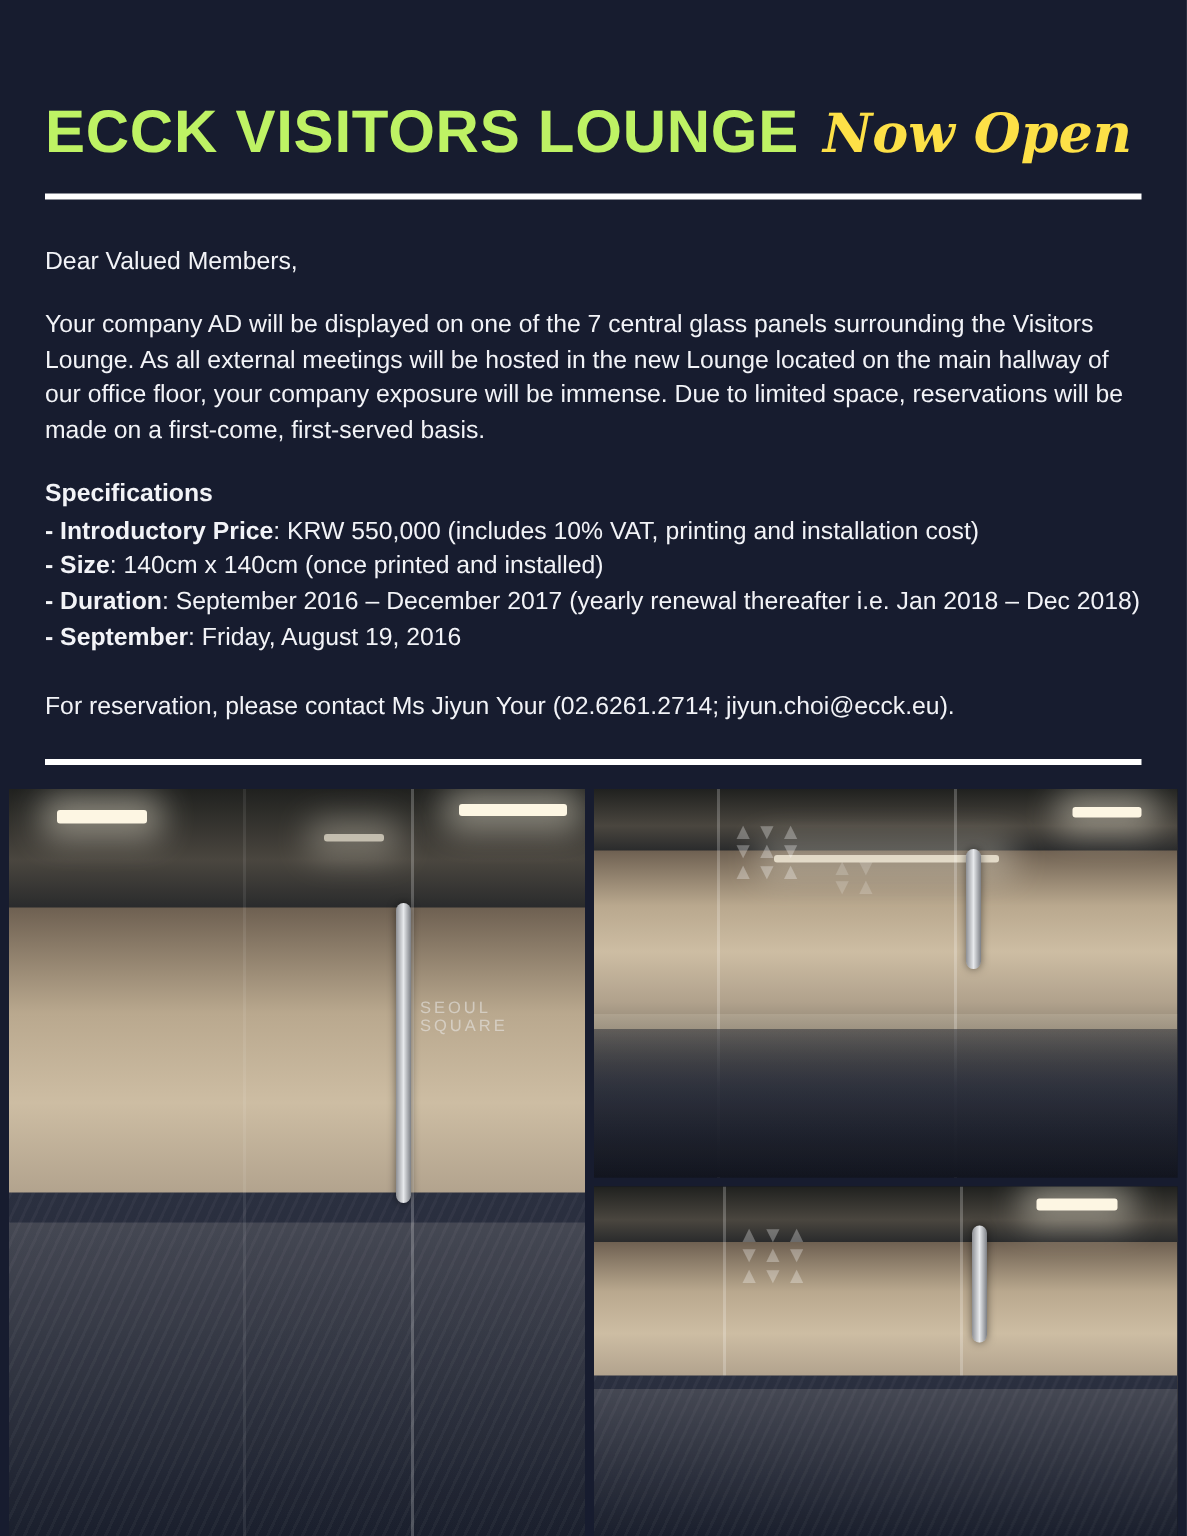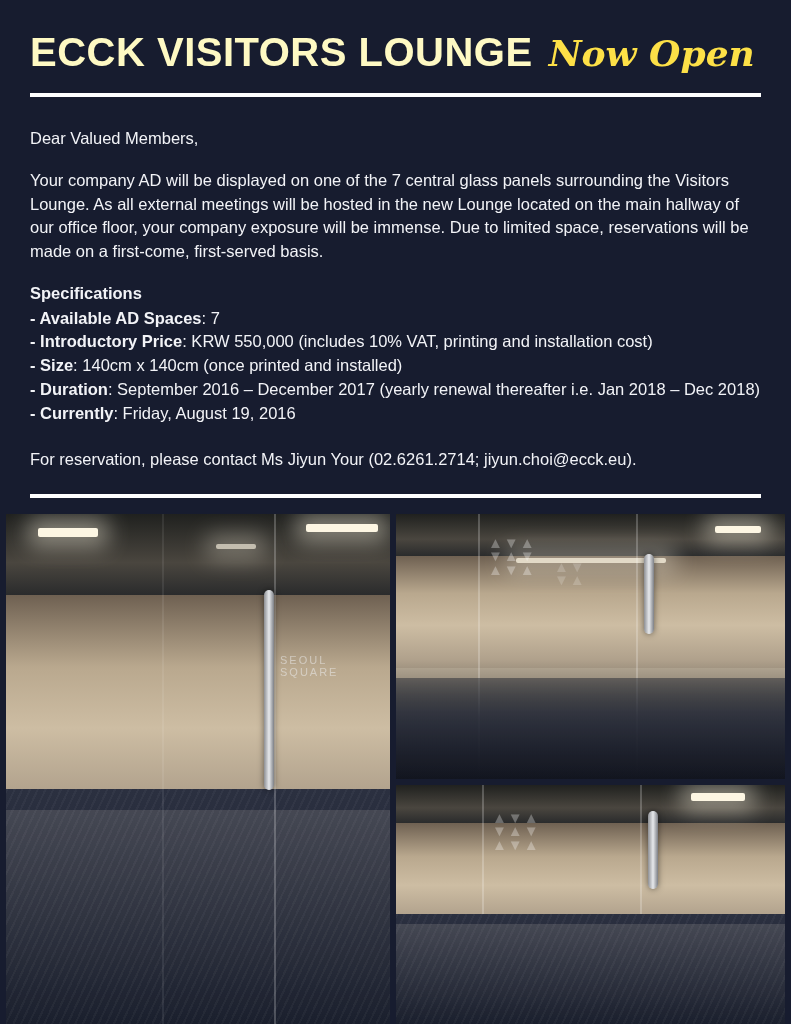--- a/index.html
+++ b/index.html
@@ -26,22 +26,23 @@
   .header {
     padding: 30px 30px 0 30px;
     display: flex;
     align-items: baseline;
     gap: 16px;
   }
   .title-main {
     font-size: 40px;
     font-weight: bold;
     letter-spacing: 0.5px;
-    color: #fef9c3;
+    color: #bef264;
     white-space: nowrap;
+    margin-top: 36px;
   }
   .title-accent {
     font-family: "DejaVu Serif", serif;
     font-style: italic;
     font-size: 36px;
     font-weight: bold;
     color: #fde047;
     white-space: nowrap;
   }
   .rule {
@@ -198,25 +199,24 @@
   </div>
 
   <div class="rule"></div>
 
   <div class="body-text">
     <p class="para">Dear Valued Members,</p>
     <p class="para">Your company AD will be displayed on one of the 7 central glass panels surrounding the Visitors Lounge. As all external meetings will be hosted in the new Lounge located on the main hallway of our office floor, your company exposure will be immense. Due to limited space, reservations will be made on a first-come, first-served basis.</p>
 
     <div class="spec-block">
       <p class="spec-head">Specifications</p>
-      <p class="spec-line"><b>- Available AD Spaces</b><span>: 7</span></p>
       <p class="spec-line"><b>- Introductory Price</b><span>: KRW 550,000 (includes 10% VAT, printing and installation cost)</span></p>
       <p class="spec-line"><b>- Size</b><span>: 140cm x 140cm (once printed and installed)</span></p>
       <p class="spec-line"><b>- Duration</b><span>: September 2016 – December 2017 (yearly renewal thereafter i.e. Jan 2018 – Dec 2018)</span></p>
-      <p class="spec-line"><b>- Currently</b><span>: Friday, August 19, 2016</span></p>
+      <p class="spec-line"><b>- September</b><span>: Friday, August 19, 2016</span></p>
     </div>
 
     <p class="para contact">For reservation, please contact Ms Jiyun Your (02.6261.2714; jiyun.choi@ecck.eu).</p>
   </div>
 
   <div class="rule bottom"></div>
 
   <div class="photos">
 
     <div class="photo-left">

